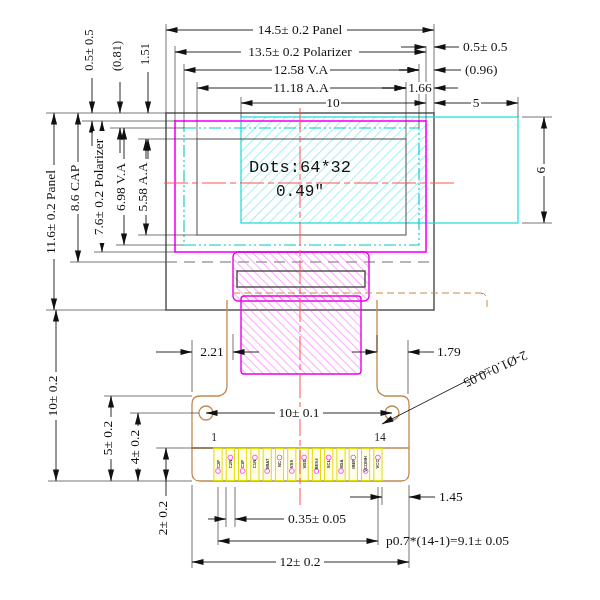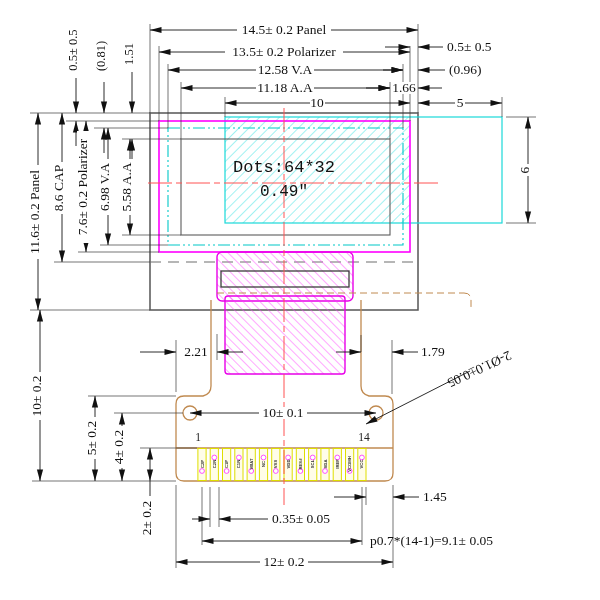--- a/index.html
+++ b/index.html
@@ -1,16 +1,16 @@
 <!DOCTYPE html>
 <html><head>
 <meta charset="utf-8">
 <style>
   html,body{margin:0;padding:0;background:#fff;}
-  .stage{width:532px;height:600px;background:#fff;position:relative;font-family:"Liberation Serif",serif;}
+  .stage{width:532px;height:600px;background:#fff;position:relative;font-family:"Liberation Serif",serif;padding-left:16px;}
   svg{display:block}
   .ext{stroke:#3a3a3a;stroke-width:.7;fill:none}
   .dim{stroke:#141414;stroke-width:.9;fill:none}
   .dimtxt{font:13.5px "Liberation Serif",serif;fill:#111}
   .dimtxt-sm{font:12.5px "Liberation Serif",serif;fill:#111}
   .bg{fill:#fff}
   .panel{stroke:#565656;stroke-width:1.5;fill:none}
   .glass{stroke:#1ad9d9;stroke-width:1.2;fill:none}
   .pol{stroke:#ff00ff;stroke-width:1.6;fill:none}
   .va{stroke:#00c8c8;stroke-width:1.1;fill:none;stroke-dasharray:12 3 2 3 2 3}

